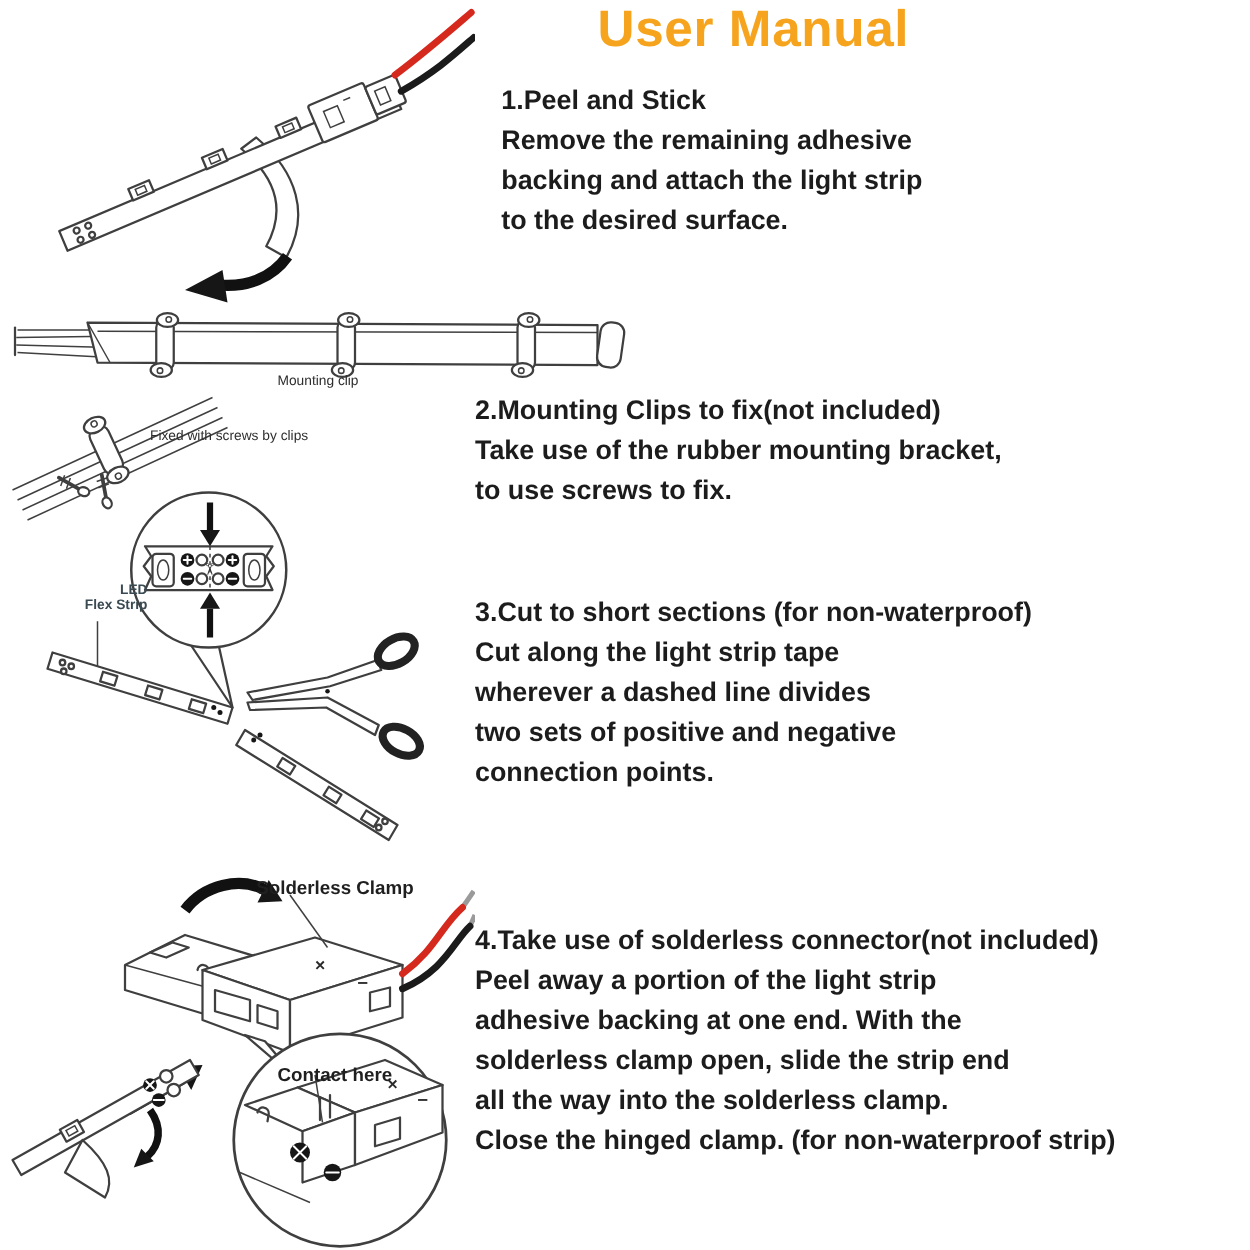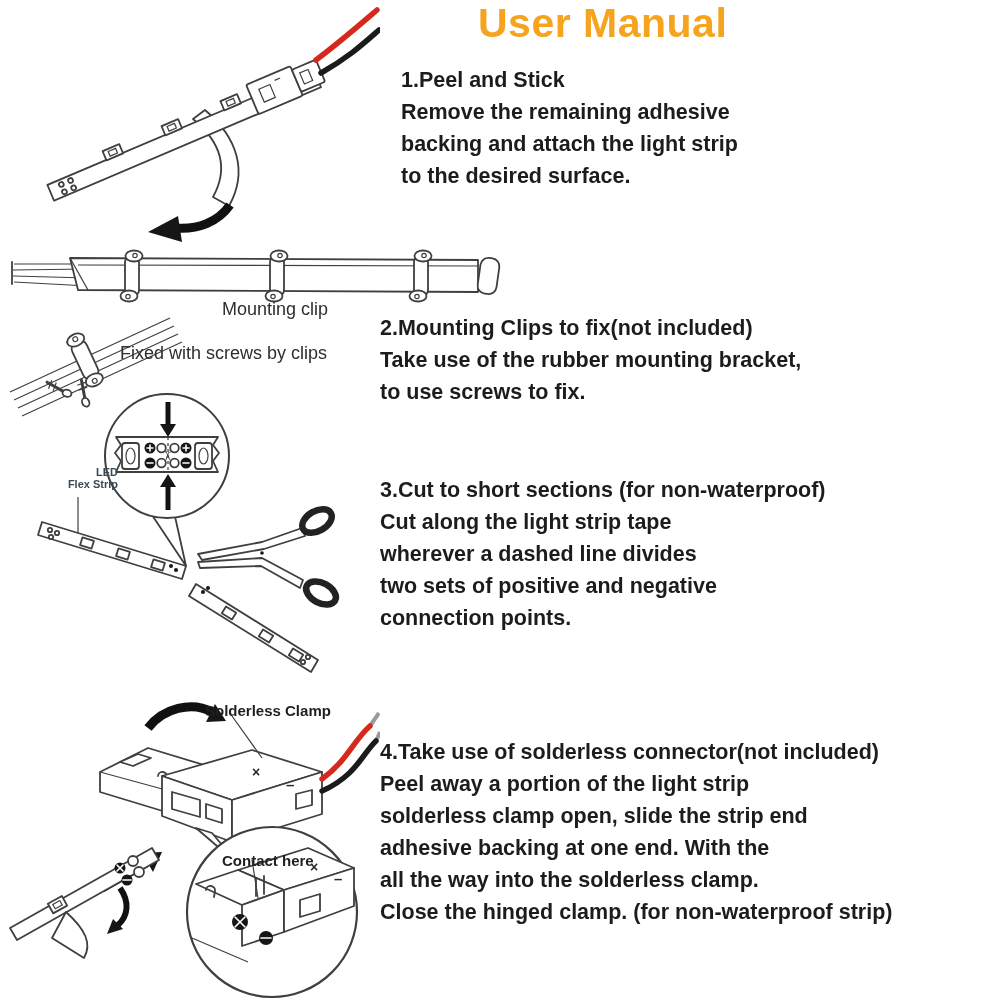--- a/index.html
+++ b/index.html
@@ -2,21 +2,21 @@
 <html><head>
 <meta charset="utf-8">
 <style>
   html,body{margin:0;padding:0;background:#ffffff;}
   .page{position:relative;width:1000px;height:1000px;background:#ffffff;
         font-family:"Liberation Sans",sans-serif;overflow:hidden;}
   .title{position:absolute;left:478px;top:0px;font-size:41px;font-weight:bold;
          color:#F6A41E;letter-spacing:0.5px;white-space:nowrap;}
   .step-text{position:absolute;color:#1c1c1c;font-weight:bold;font-size:21.5px;
              line-height:32px;white-space:nowrap;}
-  .ill-label{position:absolute;color:#2e2e2e;font-size:18px;white-space:nowrap;}
+  .ill-label{position:absolute;color:#2e2e2e;font-size:11px;white-space:nowrap;}
   .ill-label.bold{font-weight:bold;font-size:15px;color:#1f1f1f;}
   .flex-label{position:absolute;color:#3a4a52;font-size:11px;font-weight:bold;
               text-align:right;line-height:12px;width:80px;}
   svg{position:absolute;}
   .s{stroke:#3f3f3f;stroke-width:1.8;fill:#ffffff;stroke-linejoin:round;}
   .sn{stroke:#3f3f3f;stroke-width:1.8;fill:none;stroke-linejoin:round;stroke-linecap:round;}
   .thin{stroke:#3f3f3f;stroke-width:1.2;fill:none;}
   .blk{fill:#161616;stroke:none;}
   .wht{stroke:#ffffff;stroke-width:1.6;fill:none;stroke-linecap:round;}
   .wr{stroke:#D6291E;stroke-width:5.5;fill:none;stroke-linecap:round;}
@@ -338,19 +338,19 @@
     </g>
 
     <line class="thin" x1="232" y1="716" x2="262" y2="758"></line>
   </svg>
   <div class="ill-label bold" style="left:205px;top:702px;">Solderless Clamp</div>
   <div class="ill-label bold" style="left:222px;top:852px;">Contact here</div>
 
   <div class="step-text" style="left:380px;top:736px;">
     <div>4.Take use of solderless connector(not included)</div>
     <div>Peel away a portion of the light strip</div>
+    <div>adhesive backing at one end. With the</div>
     <div>solderless clamp open, slide the strip end</div>
-    <div>adhesive backing at one end. With the</div>
     <div>all the way into the solderless clamp.</div>
     <div>Close the hinged clamp. (for non-waterproof strip)</div>
   </div>
 
 </div>
 
 </body></html>

